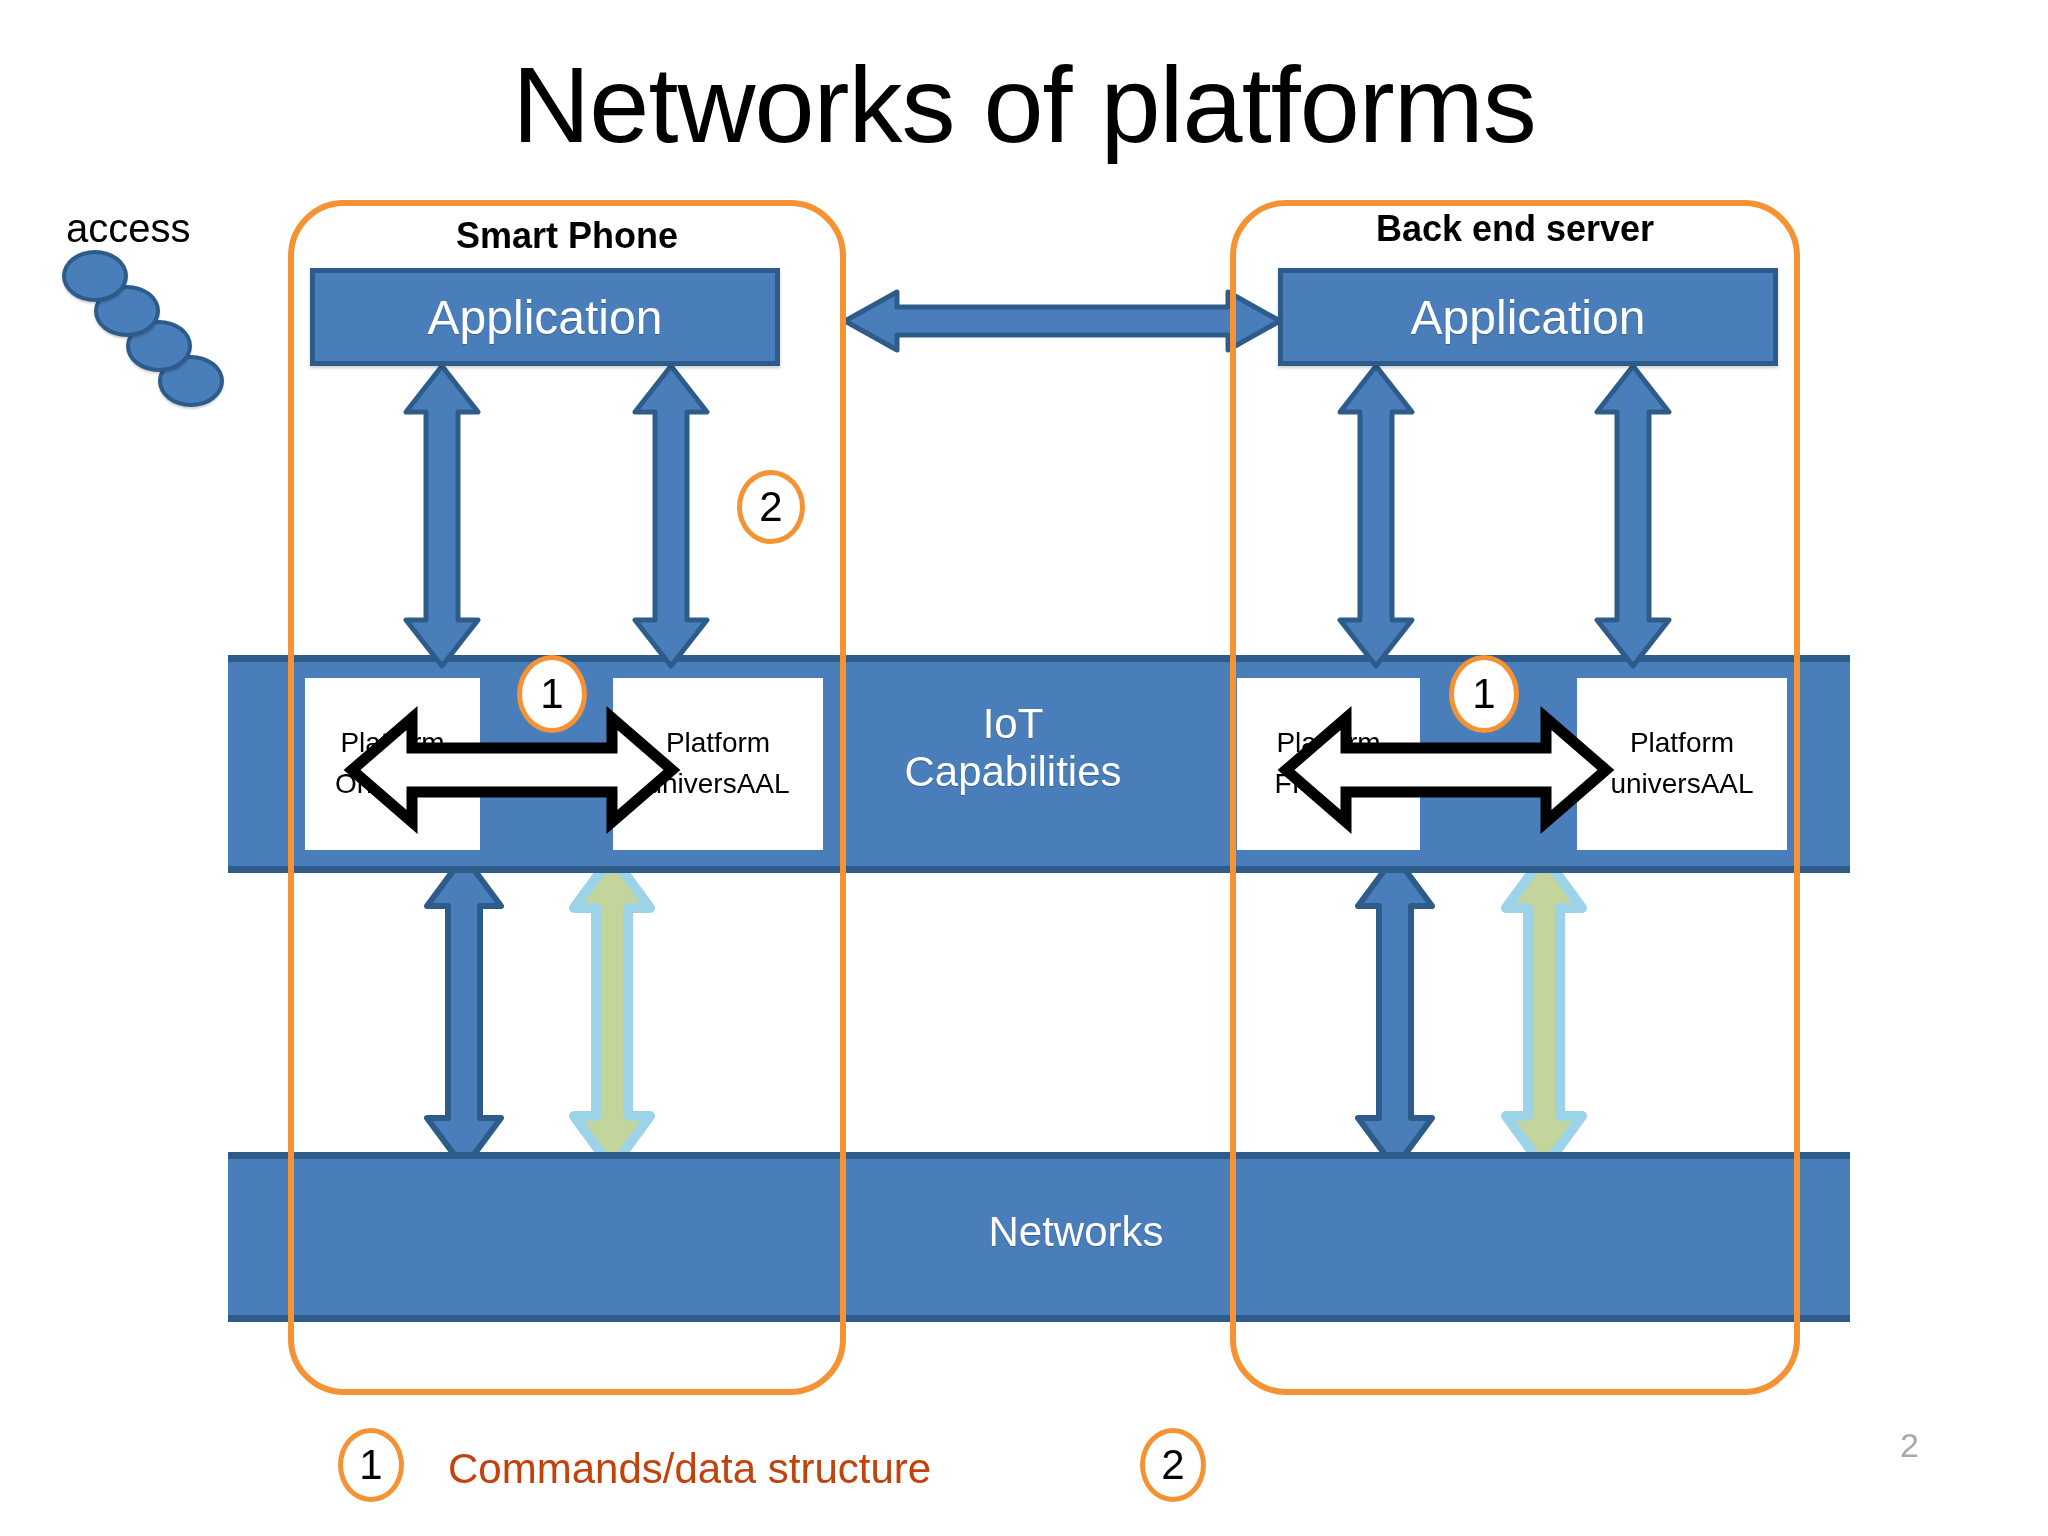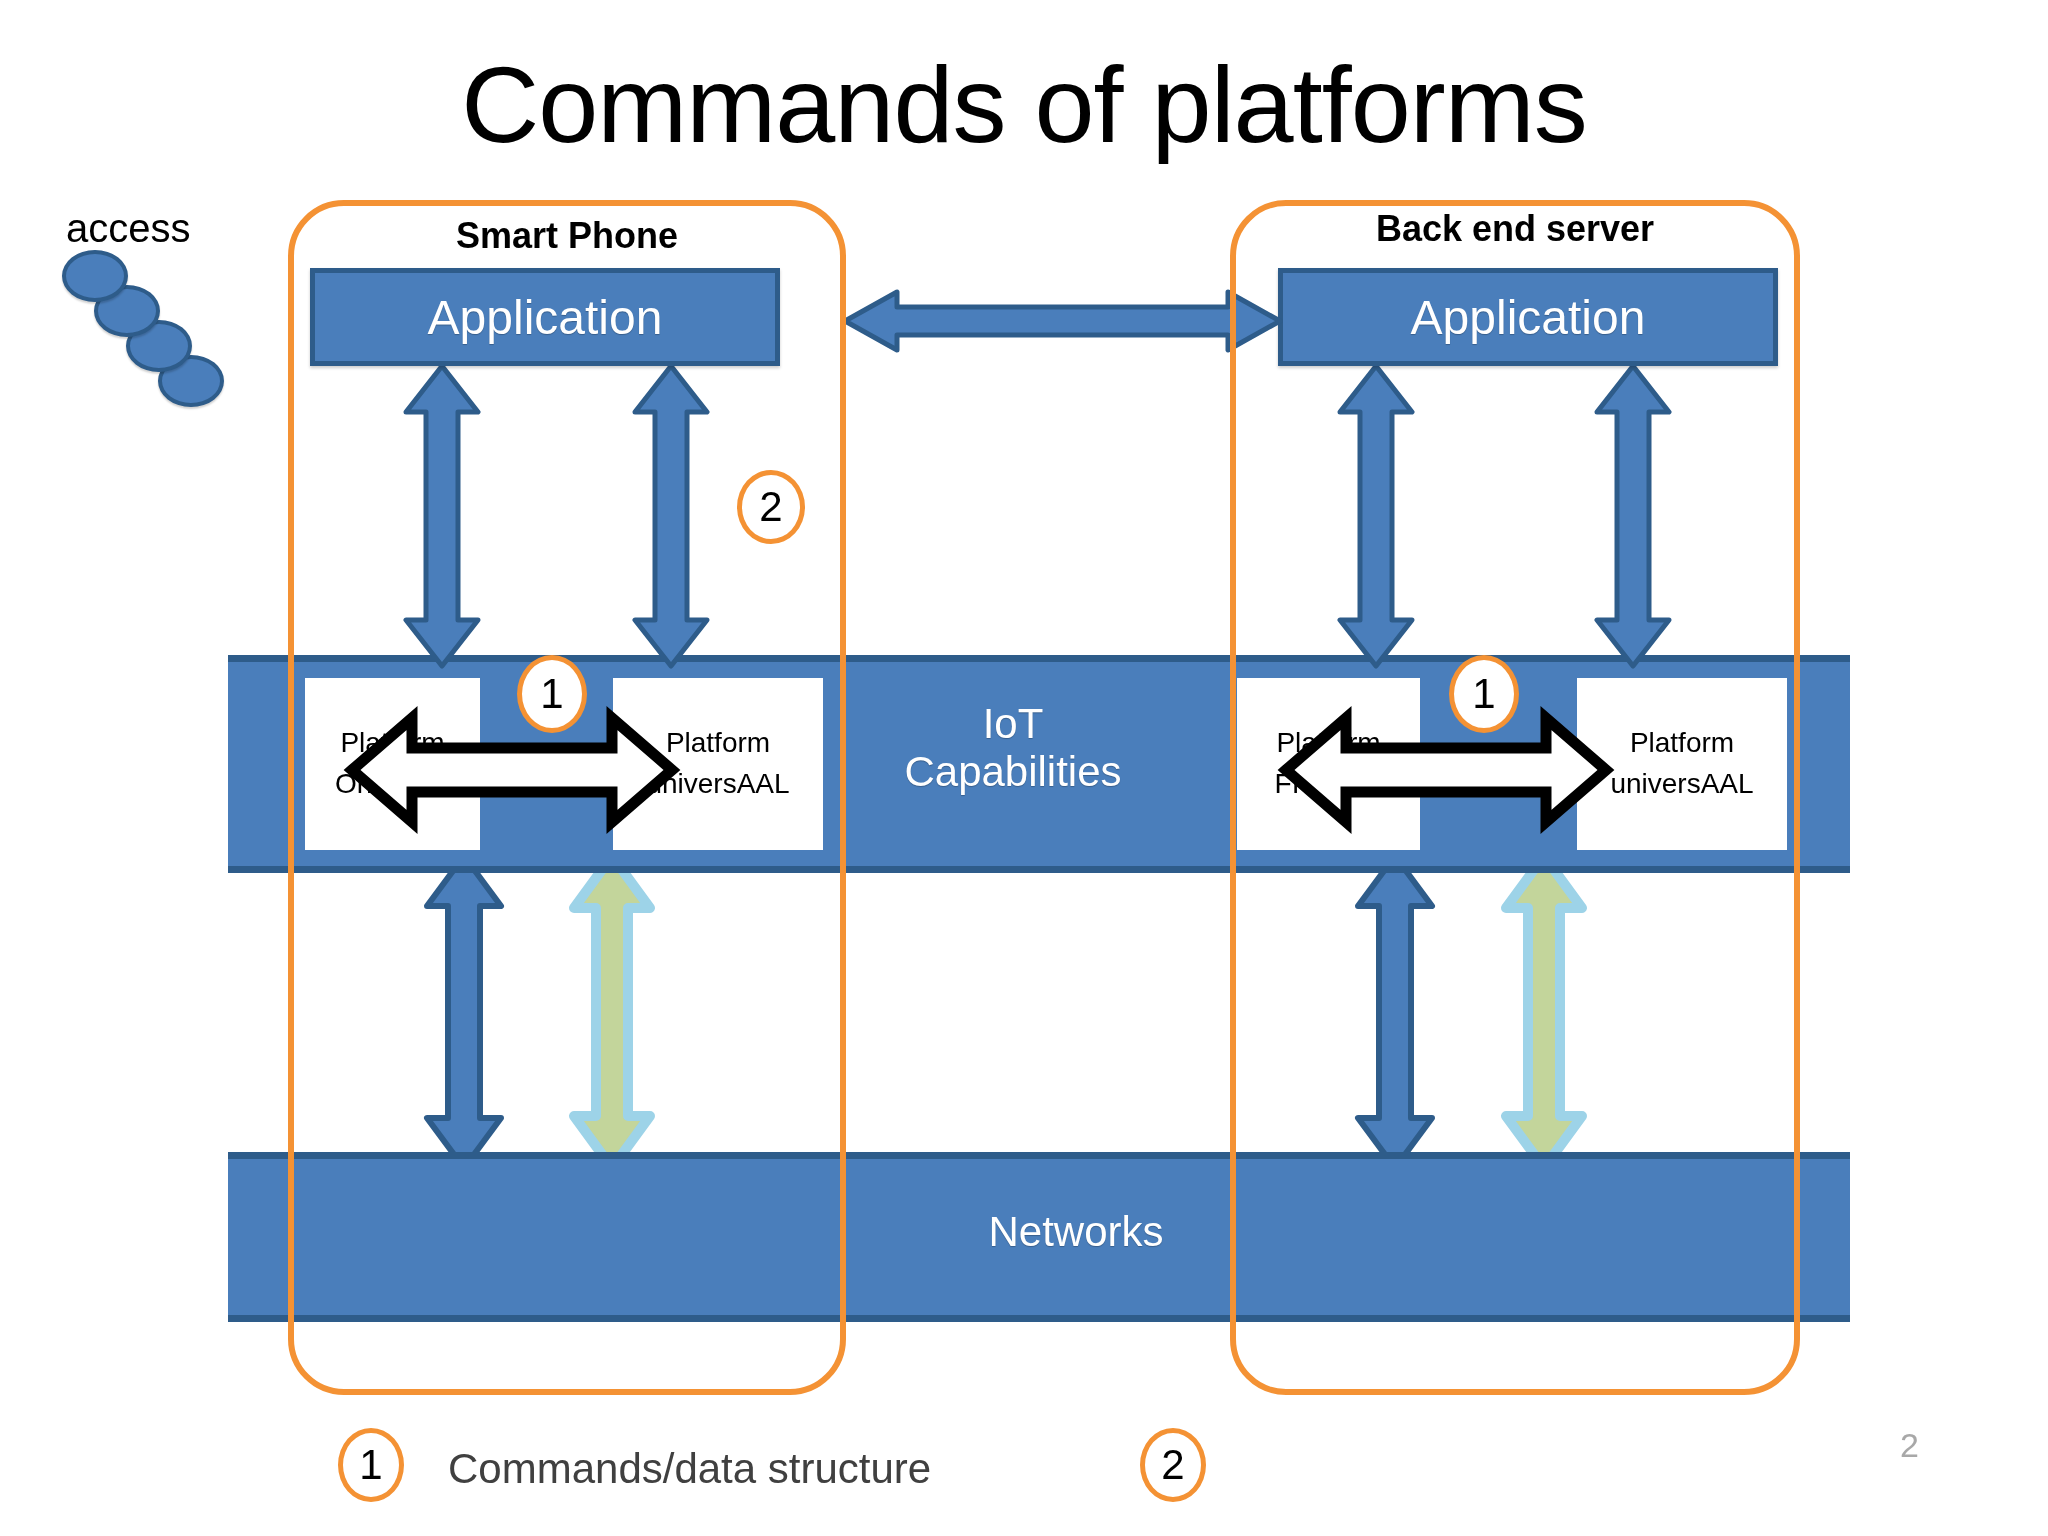--- a/index.html
+++ b/index.html
@@ -72,33 +72,33 @@
   .num-circle{
     border:5px solid #F49234;
     border-radius:50%;
     background:#FFFFFF;
     display:flex;align-items:center;justify-content:center;
     color:#000000;
     box-sizing:border-box;
   }
 
   
-  .legend-text{font-size:42px;color:#404040;white-space:nowrap;margin-top:8px;}
+  .legend-text{font-size:42px;color:#c2410c;white-space:nowrap;margin-top:8px;}
 
   
   #slide-number{
     left:1900px;top:1426px;font-size:34px;color:#A8A8A8;
   }
 
   svg{display:block;overflow:visible;}
 </style>
 </head>
 <body>
 
-<div class="abs" id="page-title">Commands of platforms</div>
+<div class="abs" id="page-title">Networks of platforms</div>
 
 <div class="abs" id="things-label">access</div>
 
 <div class="abs thing-dot" style="left:62px;top:250px;width:66px;height:52px;z-index:4;"></div>
 <div class="abs thing-dot" style="left:94px;top:285px;width:66px;height:52px;z-index:3;"></div>
 <div class="abs thing-dot" style="left:126px;top:320px;width:66px;height:52px;z-index:2;"></div>
 <div class="abs thing-dot" style="left:158px;top:355px;width:66px;height:52px;z-index:1;"></div>
 
 <div class="abs device-frame" style="left:288px;top:200px;width:558px;height:1195px;z-index:30;"></div>
 <div class="abs device-frame" style="left:1230px;top:200px;width:570px;height:1195px;z-index:30;"></div>

